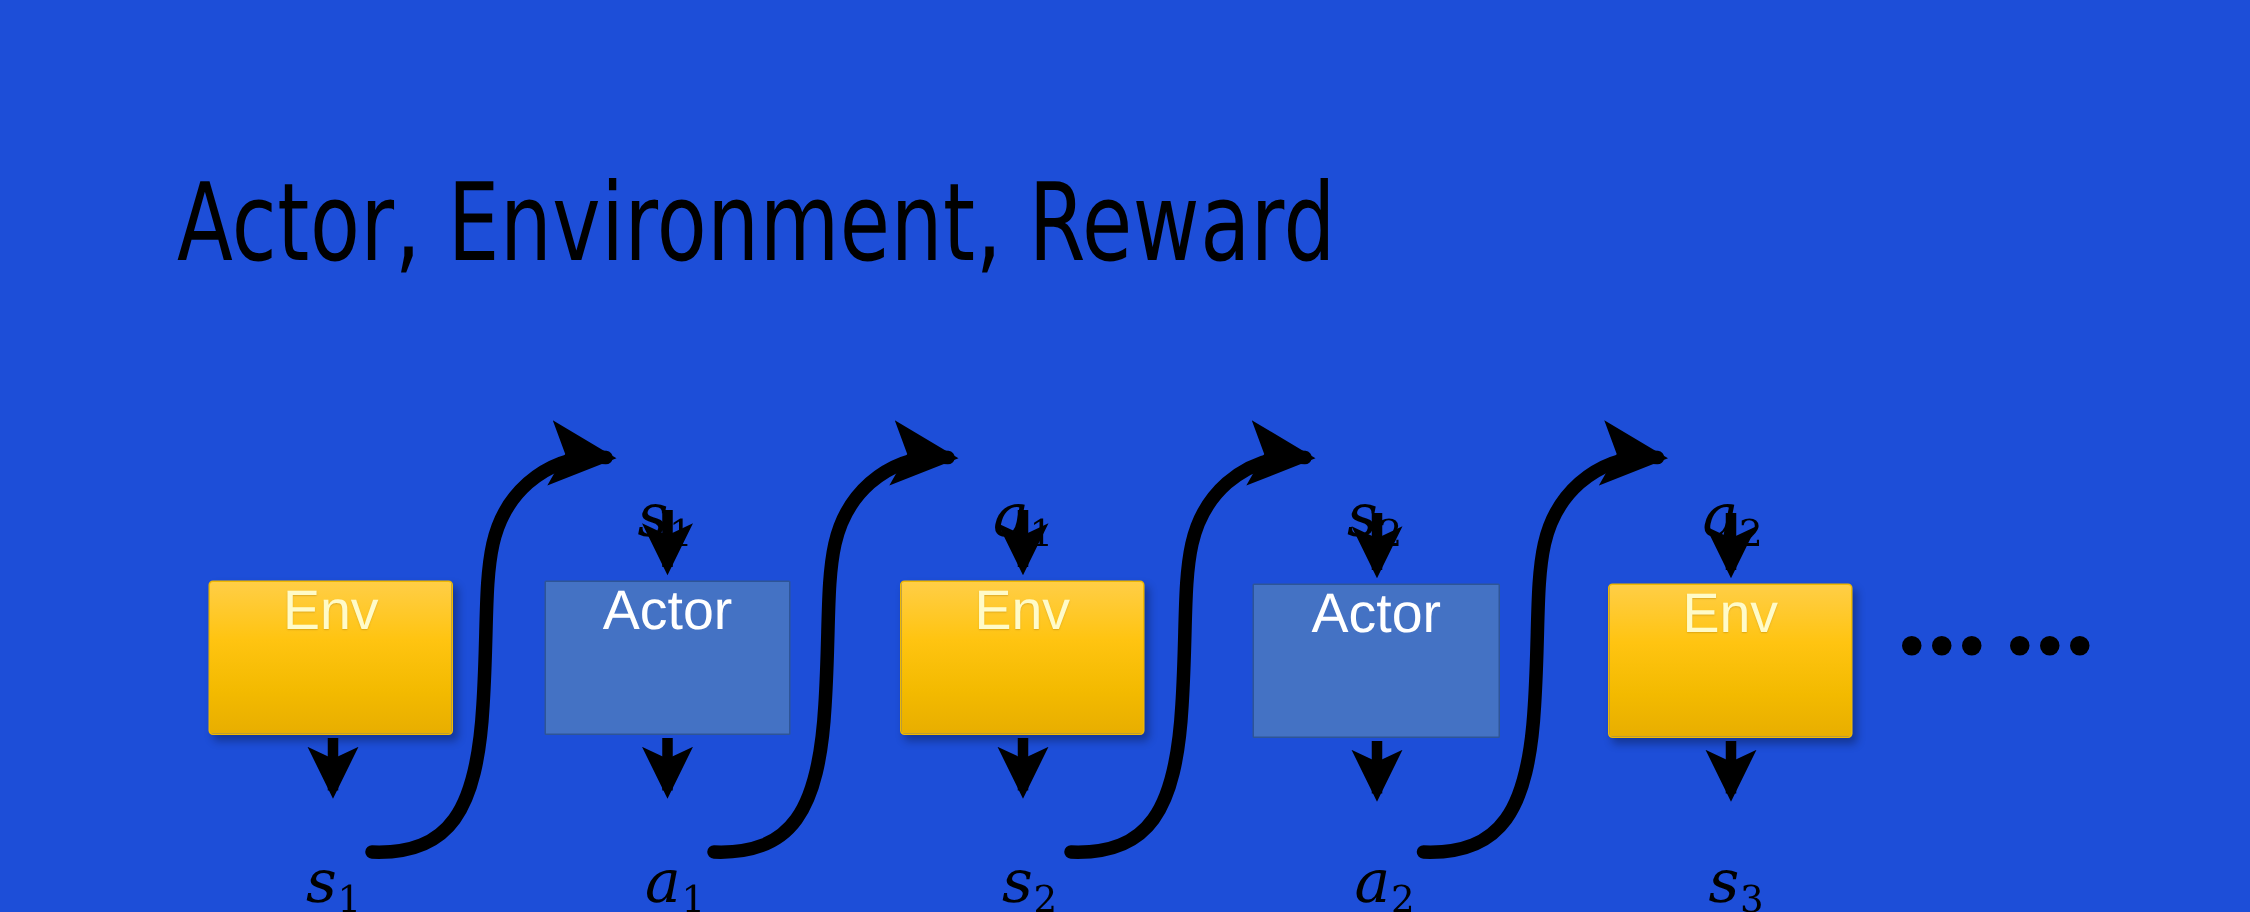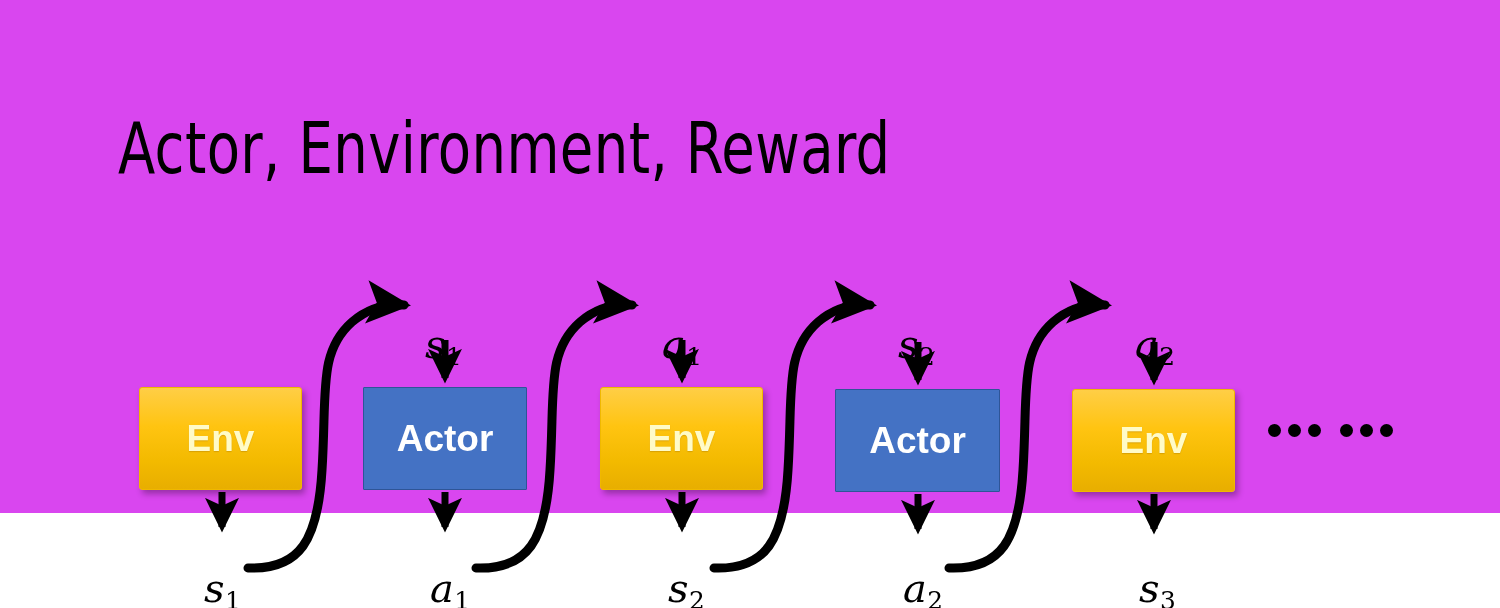--- a/index.html
+++ b/index.html
@@ -10,22 +10,22 @@
   body {
     width: 1500px;
     height: 608px;
     overflow: hidden;
     font-family: "Liberation Sans", sans-serif;
     position: relative;
   }
   #slide {
     position: relative;
     width: 1500px;
-    height: 513px;
-    background: #d946ef;
+    height: 608px;
+    background: #1d4ed8;
   }
 
   
   #slide-title {
     position: absolute;
     left: 118px;
     top: 112px;
     font-family: "DejaVu Sans Condensed", "Liberation Sans", sans-serif;
     font-size: 72px;
     font-weight: 300;
@@ -44,25 +44,25 @@
     top: 0;
     width: 1500px;
     height: 608px;
   }
 
   
   .node-box {
     position: absolute;
     box-sizing: border-box;
     display: flex;
-    align-items: center;
+    align-items: flex-start;
     justify-content: center;
     font-family: "Liberation Sans", sans-serif;
     font-size: 37px;
-    font-weight: 700;
+    font-weight: 400;
     line-height: 1;
     user-select: none;
   }
   .node-box.env {
     background: linear-gradient(180deg, #FFCE46 0%, #FFC411 38%, #F3BA00 72%, #E8AE00 100%);
     border: 1px solid #F0B800;
     border-radius: 3px;
     color: #FFFBC8;
     box-shadow: 3px 4px 6px rgba(0,0,0,0.30);
     text-shadow: 0 1px 1px rgba(160,110,0,0.35);

